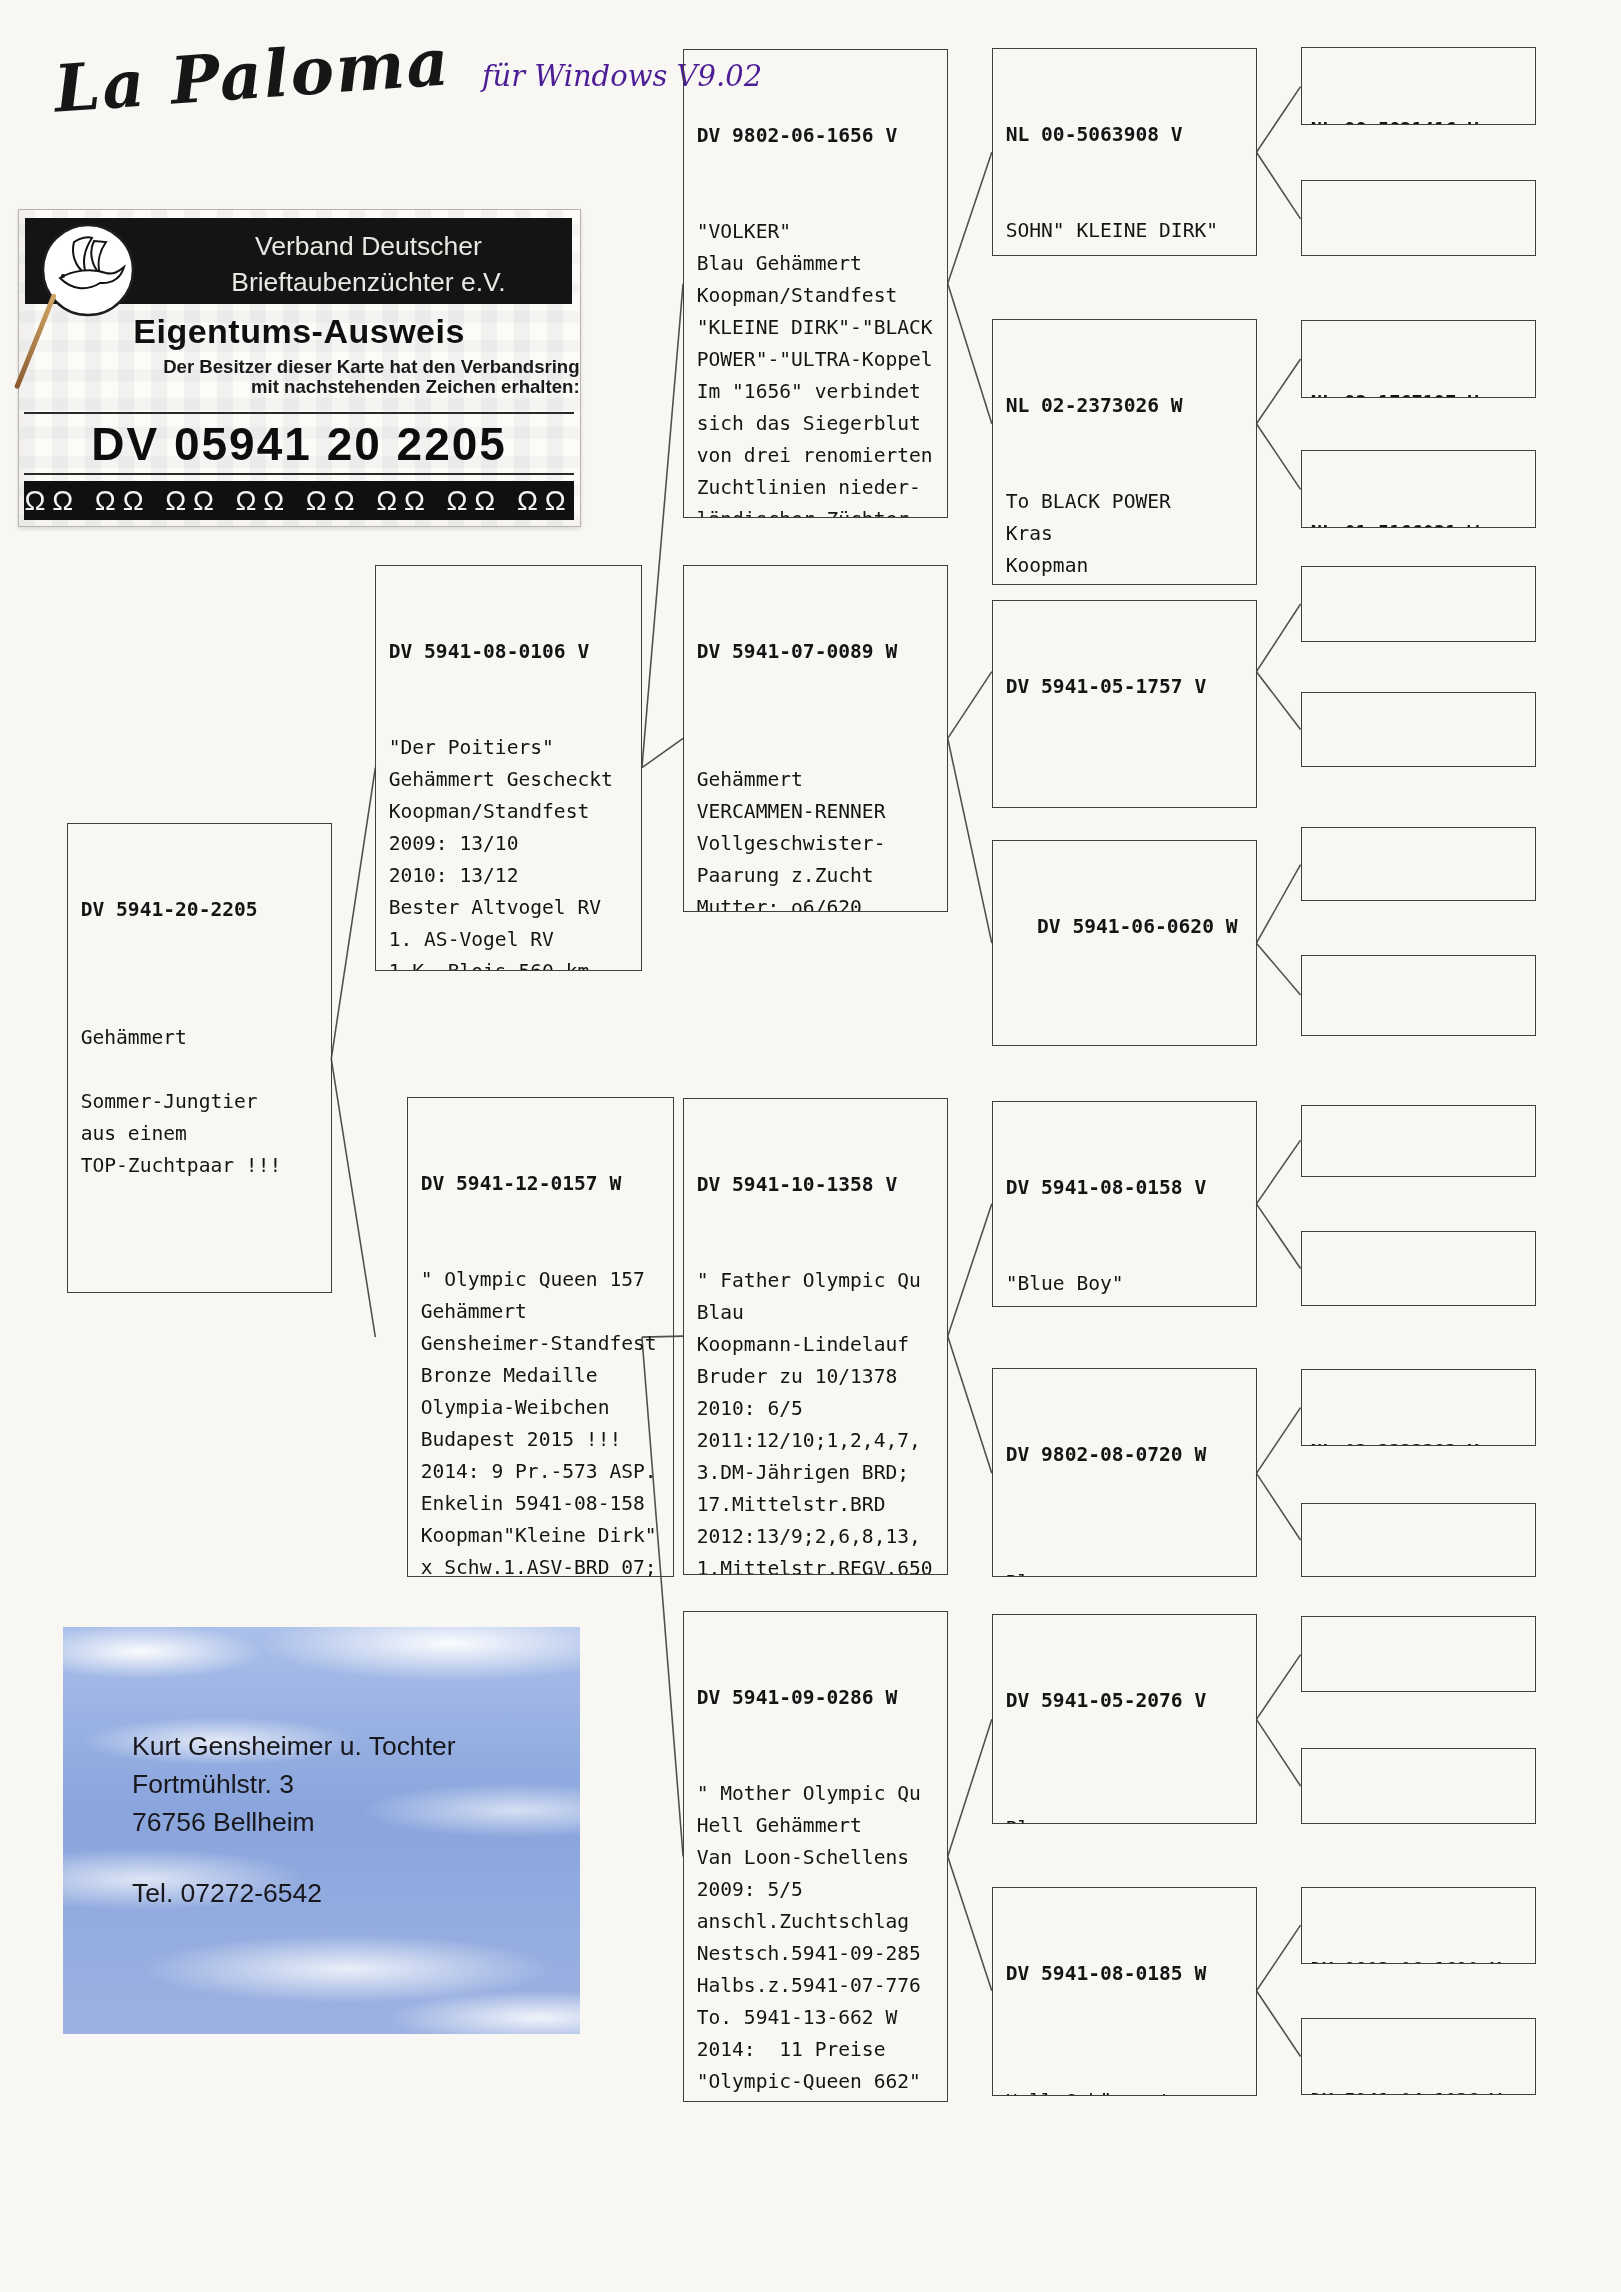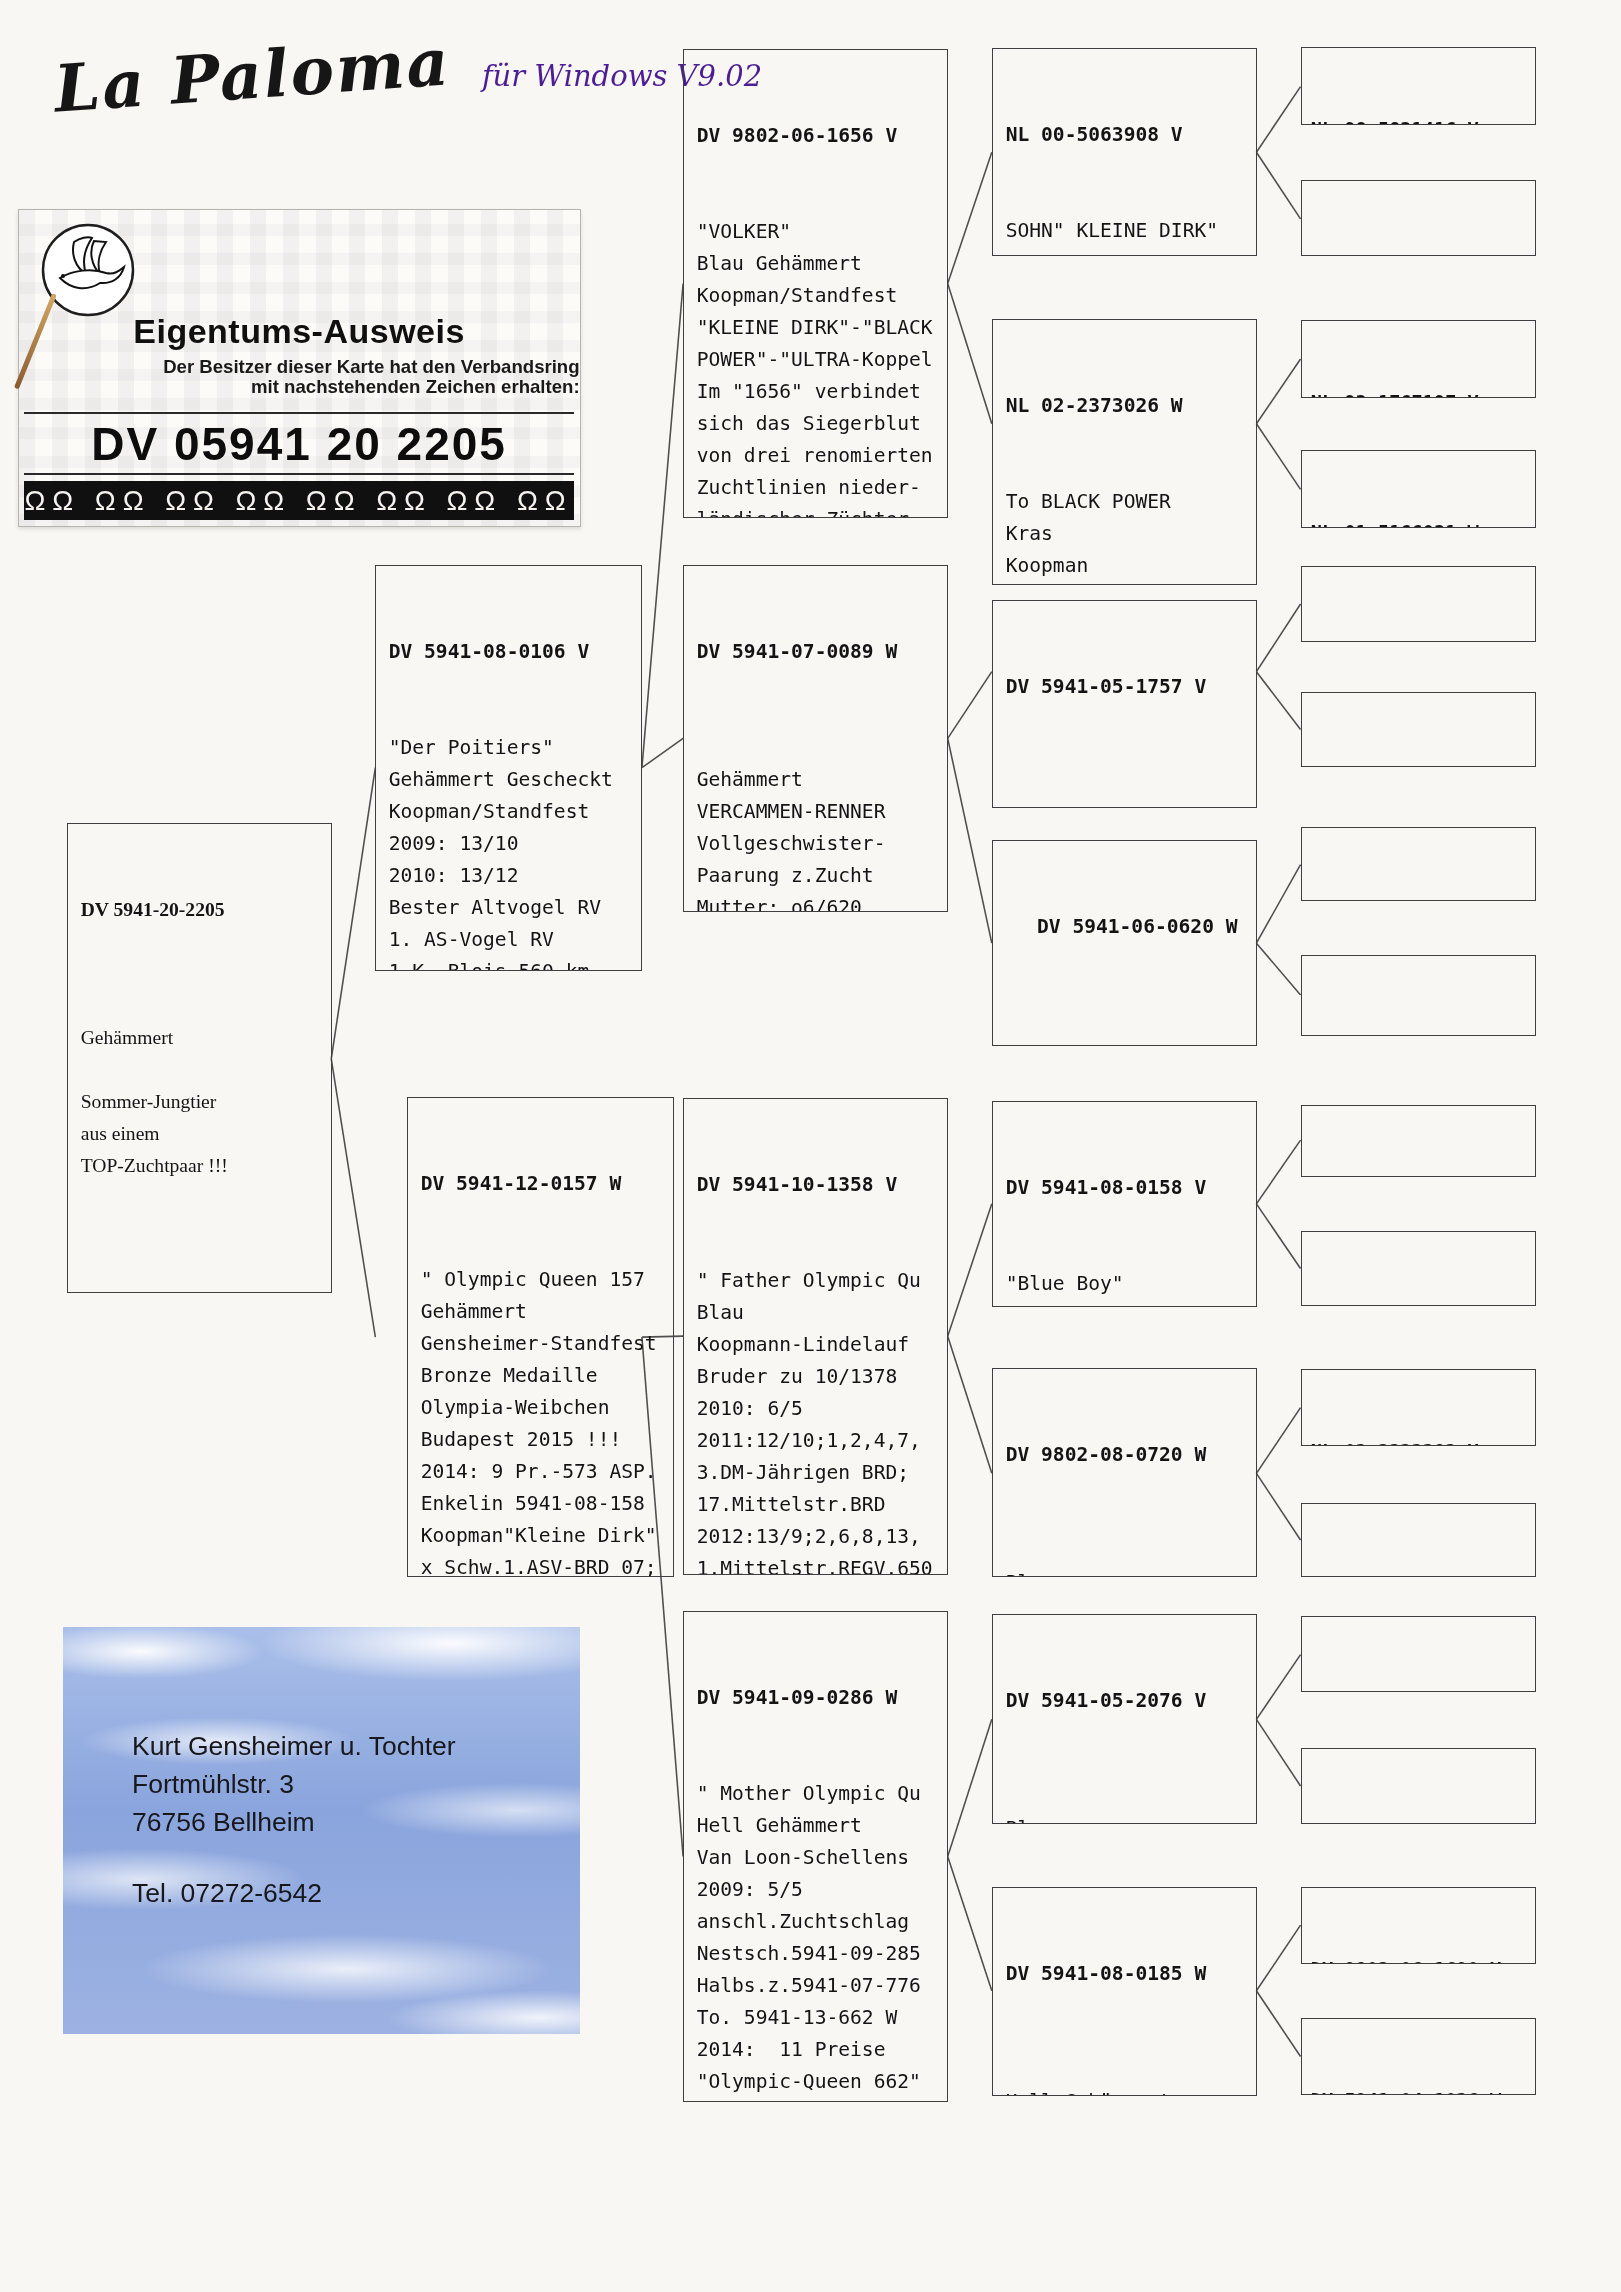--- a/index.html
+++ b/index.html
@@ -134,40 +134,44 @@
     <line x1="1282" y1="2031" x2="1327" y2="1964"></line>
     <line x1="1282" y1="2031" x2="1327" y2="2098"></line>
   </svg>
 
   <div class="brand">
     <span class="brand-script">La Paloma</span>
     <span class="brand-suffix">für Windows V9.02</span>
   </div>
 
   <div class="card">
+    <div class="card-band">
+      <div class="assoc">Verband Deutscher
+Brieftaubenzüchter e.V.</div>
+    </div>
     <div class="card-logo">
       <svg viewBox="0 0 96 96" width="96" height="96">
         <circle cx="48" cy="48" r="45" fill="#ffffff" stroke="#1e1e1e" stroke-width="2.5"></circle>
         <path d="M52 16 C44 28 42 40 46 52 C35 45 31 32 34 20 C40 16 48 14 52 16 Z" fill="#fff" stroke="#111" stroke-width="2"></path>
         <path d="M66 20 C59 30 57 42 60 52 C51 43 49 29 54 19 Z" fill="#fff" stroke="#111" stroke-width="2"></path>
         <path d="M20 56 C33 48 52 46 66 51 C74 53 79 49 84 45 C81 56 72 62 60 61 C46 70 31 67 20 56 Z" fill="#fff" stroke="#111" stroke-width="2"></path>
         <circle cx="23" cy="54" r="2" fill="#111"></circle>
       </svg>
     </div>
     <div class="needle"></div>
     <div class="card-title">Eigentums-Ausweis</div>
     <div class="card-sub">Der Besitzer dieser Karte hat den Verbandsring
 mit nachstehenden Zeichen erhalten:</div>
     <div class="card-rule r1"></div>
     <div class="card-ring">DV 05941 20 2205</div>
     <div class="card-rule r2"></div>
     <div class="card-ornament">ΩΩ ΩΩ ΩΩ ΩΩ ΩΩ ΩΩ ΩΩ ΩΩ ΩΩ ΩΩ ΩΩ ΩΩ</div>
   </div>
 
-  <div class="pbox" style="left:67px; top:823px; width:265px; height:470px;font-family:Liberation Serif, serif;">
+  <div class="pbox" style="left:67px; top:823px; width:265px; height:470px;">
     <div class="ring">DV 5941-20-2205</div>
     <div class="body">
 Gehämmert
 
 Sommer-Jungtier
 aus einem
 TOP-Zuchtpaar !!!</div>
   </div>
 
   <div class="pbox" style="left:375px; top:565px; width:267px; height:406px;">

